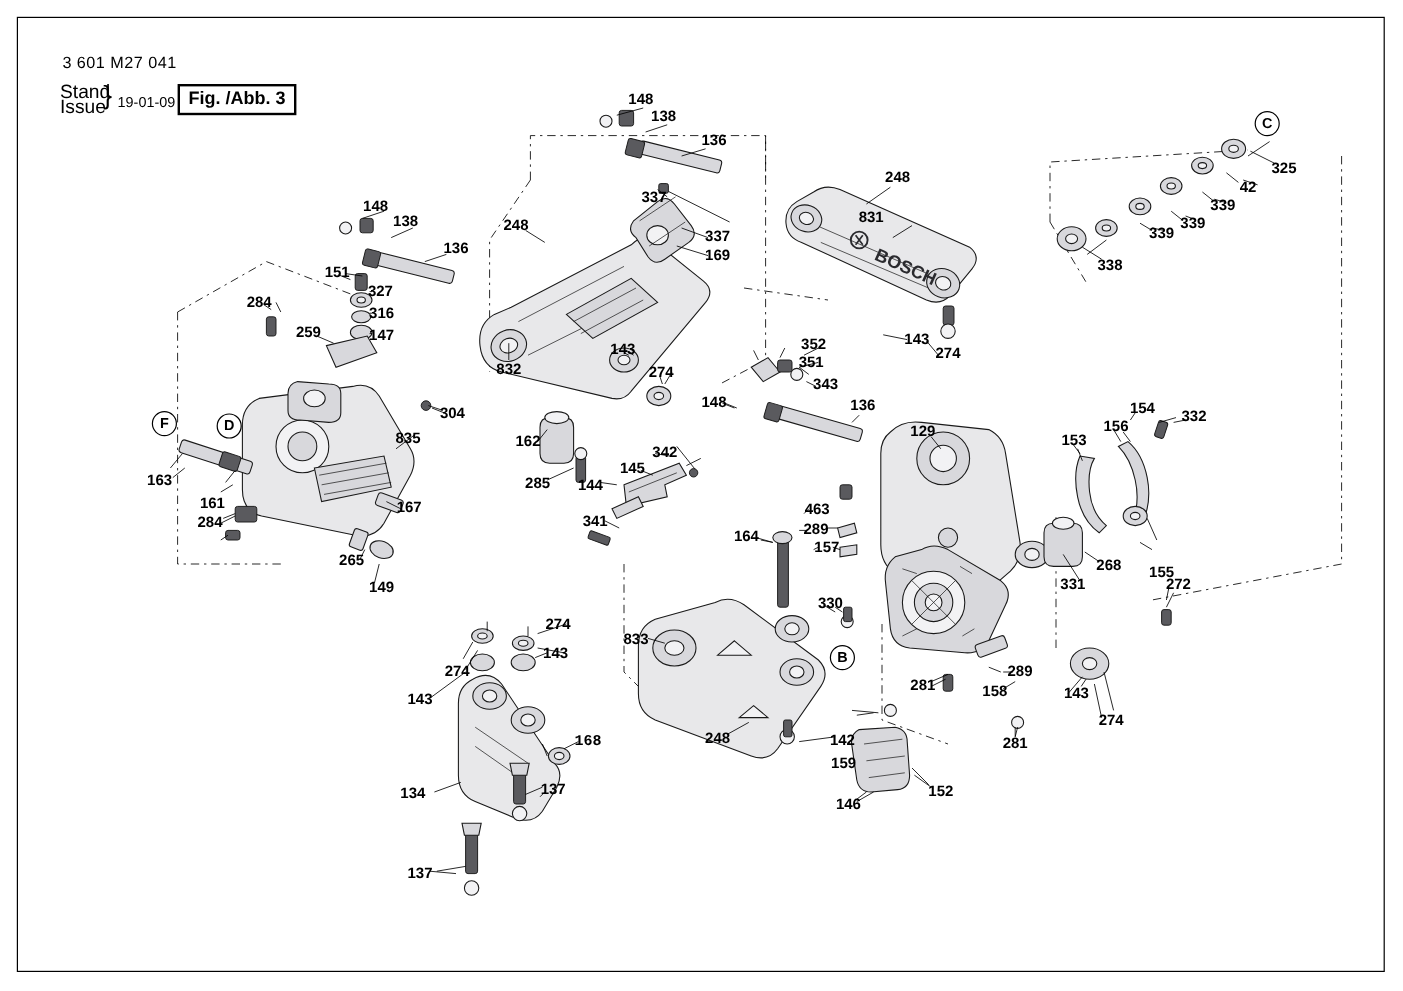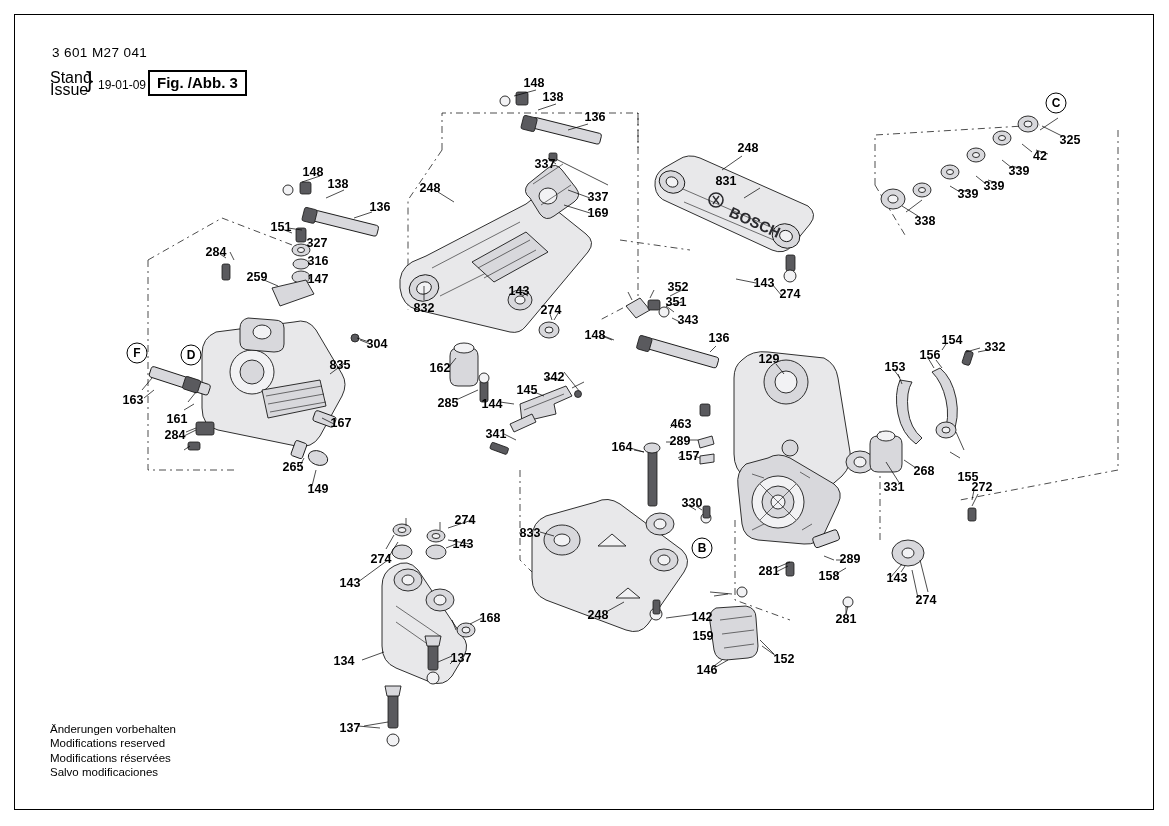--- a/index.html
+++ b/index.html
@@ -470,21 +470,21 @@
       <div class="lbl" style="left: 692px; top: 503px;">330</div>
       <div class="lbl" style="left: 924px; top: 471px;">268</div>
       <div class="lbl" style="left: 968px; top: 477px;">155</div>
       <div class="lbl" style="left: 894px; top: 487px;">331</div>
       <div class="lbl" style="left: 982px; top: 487px;">272</div>
       <div class="lbl" style="left: 530px; top: 533px;">833</div>
       <div class="lbl" style="left: 465px; top: 520px;">274</div>
       <div class="lbl" style="left: 463px; top: 544px;">143</div>
       <div class="lbl" style="left: 381px; top: 559px;">274</div>
       <div class="lbl" style="left: 350px; top: 583px;">143</div>
-      <div class="lbl" style="left: 490px; top: 618px;">168</div>
+      <div class="lbl" style="left: 490px; top: 618px; font-family: Liberation Mono, monospace;">168</div>
       <div class="lbl" style="left: 461px; top: 658px;">137</div>
       <div class="lbl" style="left: 344px; top: 661px;">134</div>
       <div class="lbl" style="left: 350px; top: 728px;">137</div>
       <div class="lbl" style="left: 598px; top: 615px;">248</div>
       <div class="lbl" style="left: 702px; top: 617px;">142</div>
       <div class="lbl" style="left: 703px; top: 612px; margin-top: 24px;">159</div>
       <div class="lbl" style="left: 707px; top: 670px;">146</div>
       <div class="lbl" style="left: 784px; top: 659px;">152</div>
       <div class="lbl" style="left: 769px; top: 571px;">281</div>
       <div class="lbl" style="left: 829px; top: 576px;">158</div>
@@ -493,20 +493,14 @@
       <div class="lbl" style="left: 897px; top: 578px;">143</div>
       <div class="lbl" style="left: 926px; top: 600px;">274</div>
     </div>
   <div id="refs">
       <div class="ref-circle" style="left: 1056px; top: 103px;">C</div>
       <div class="ref-circle" style="left: 137px; top: 353px;">F</div>
       <div class="ref-circle" style="left: 191px; top: 355px;">D</div>
       <div class="ref-circle" style="left: 702px; top: 548px;">B</div>
     </div>
 
-  <div class="footer">
-    <div>Änderungen vorbehalten</div>
-    <div>Modifications reserved</div>
-    <div>Modifications réservées</div>
-    <div>Salvo modificaciones</div>
-  </div>
 
 </div>
 
 </body></html>

